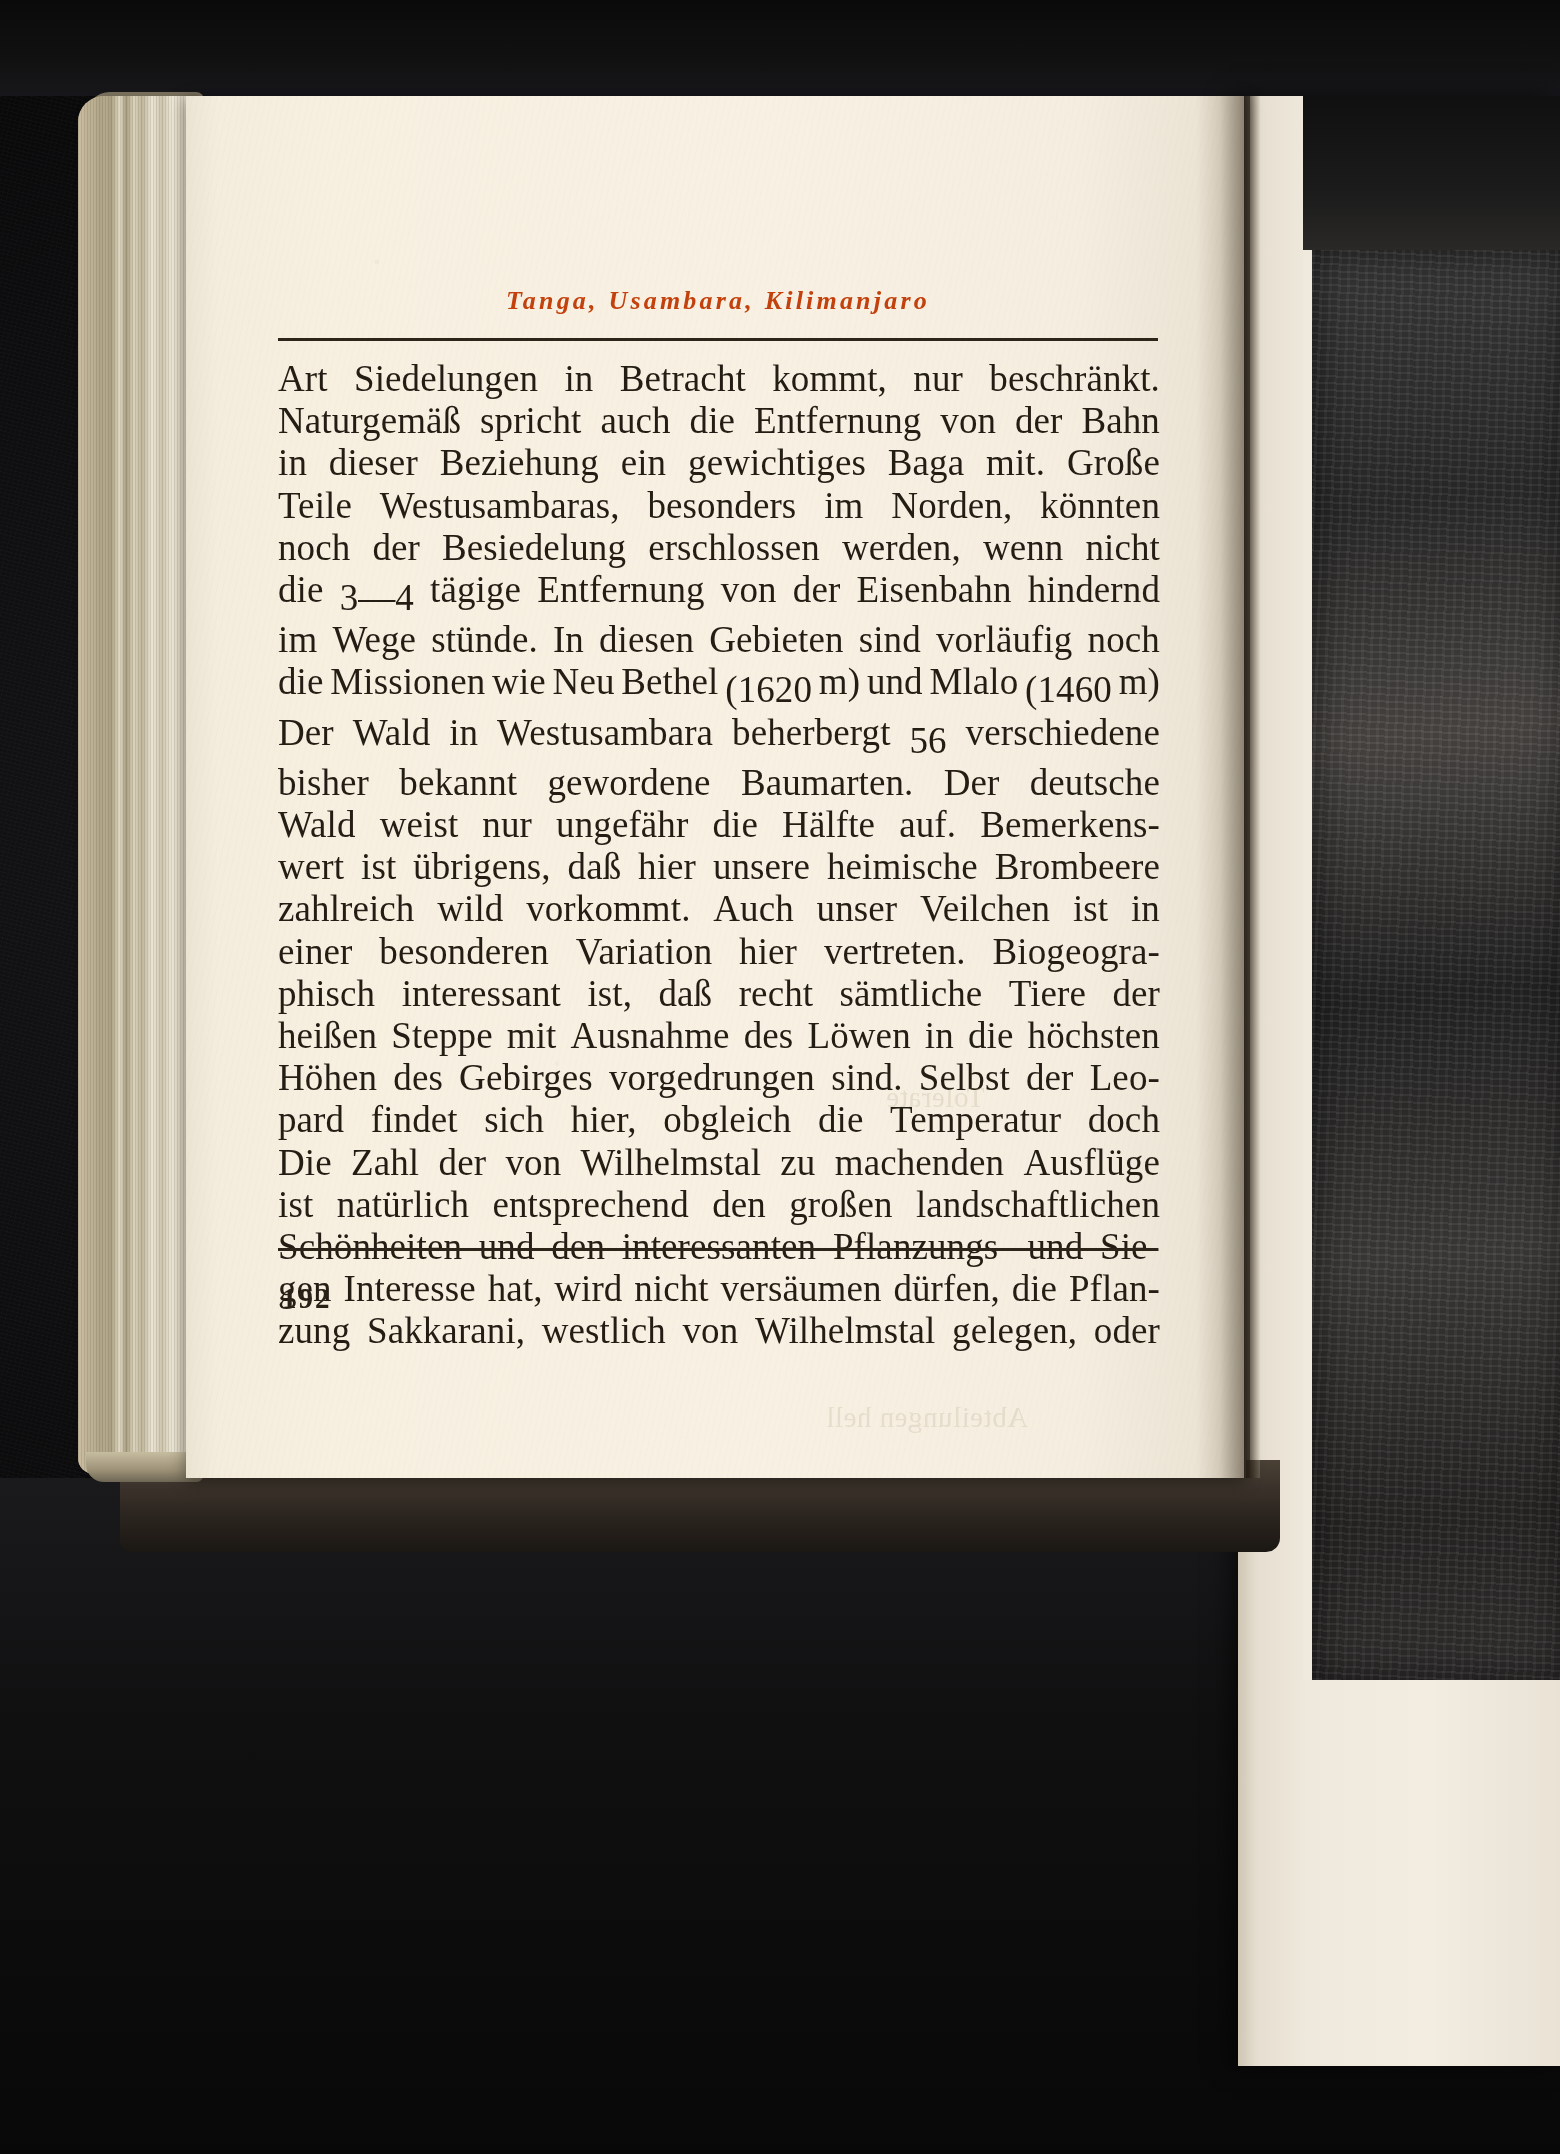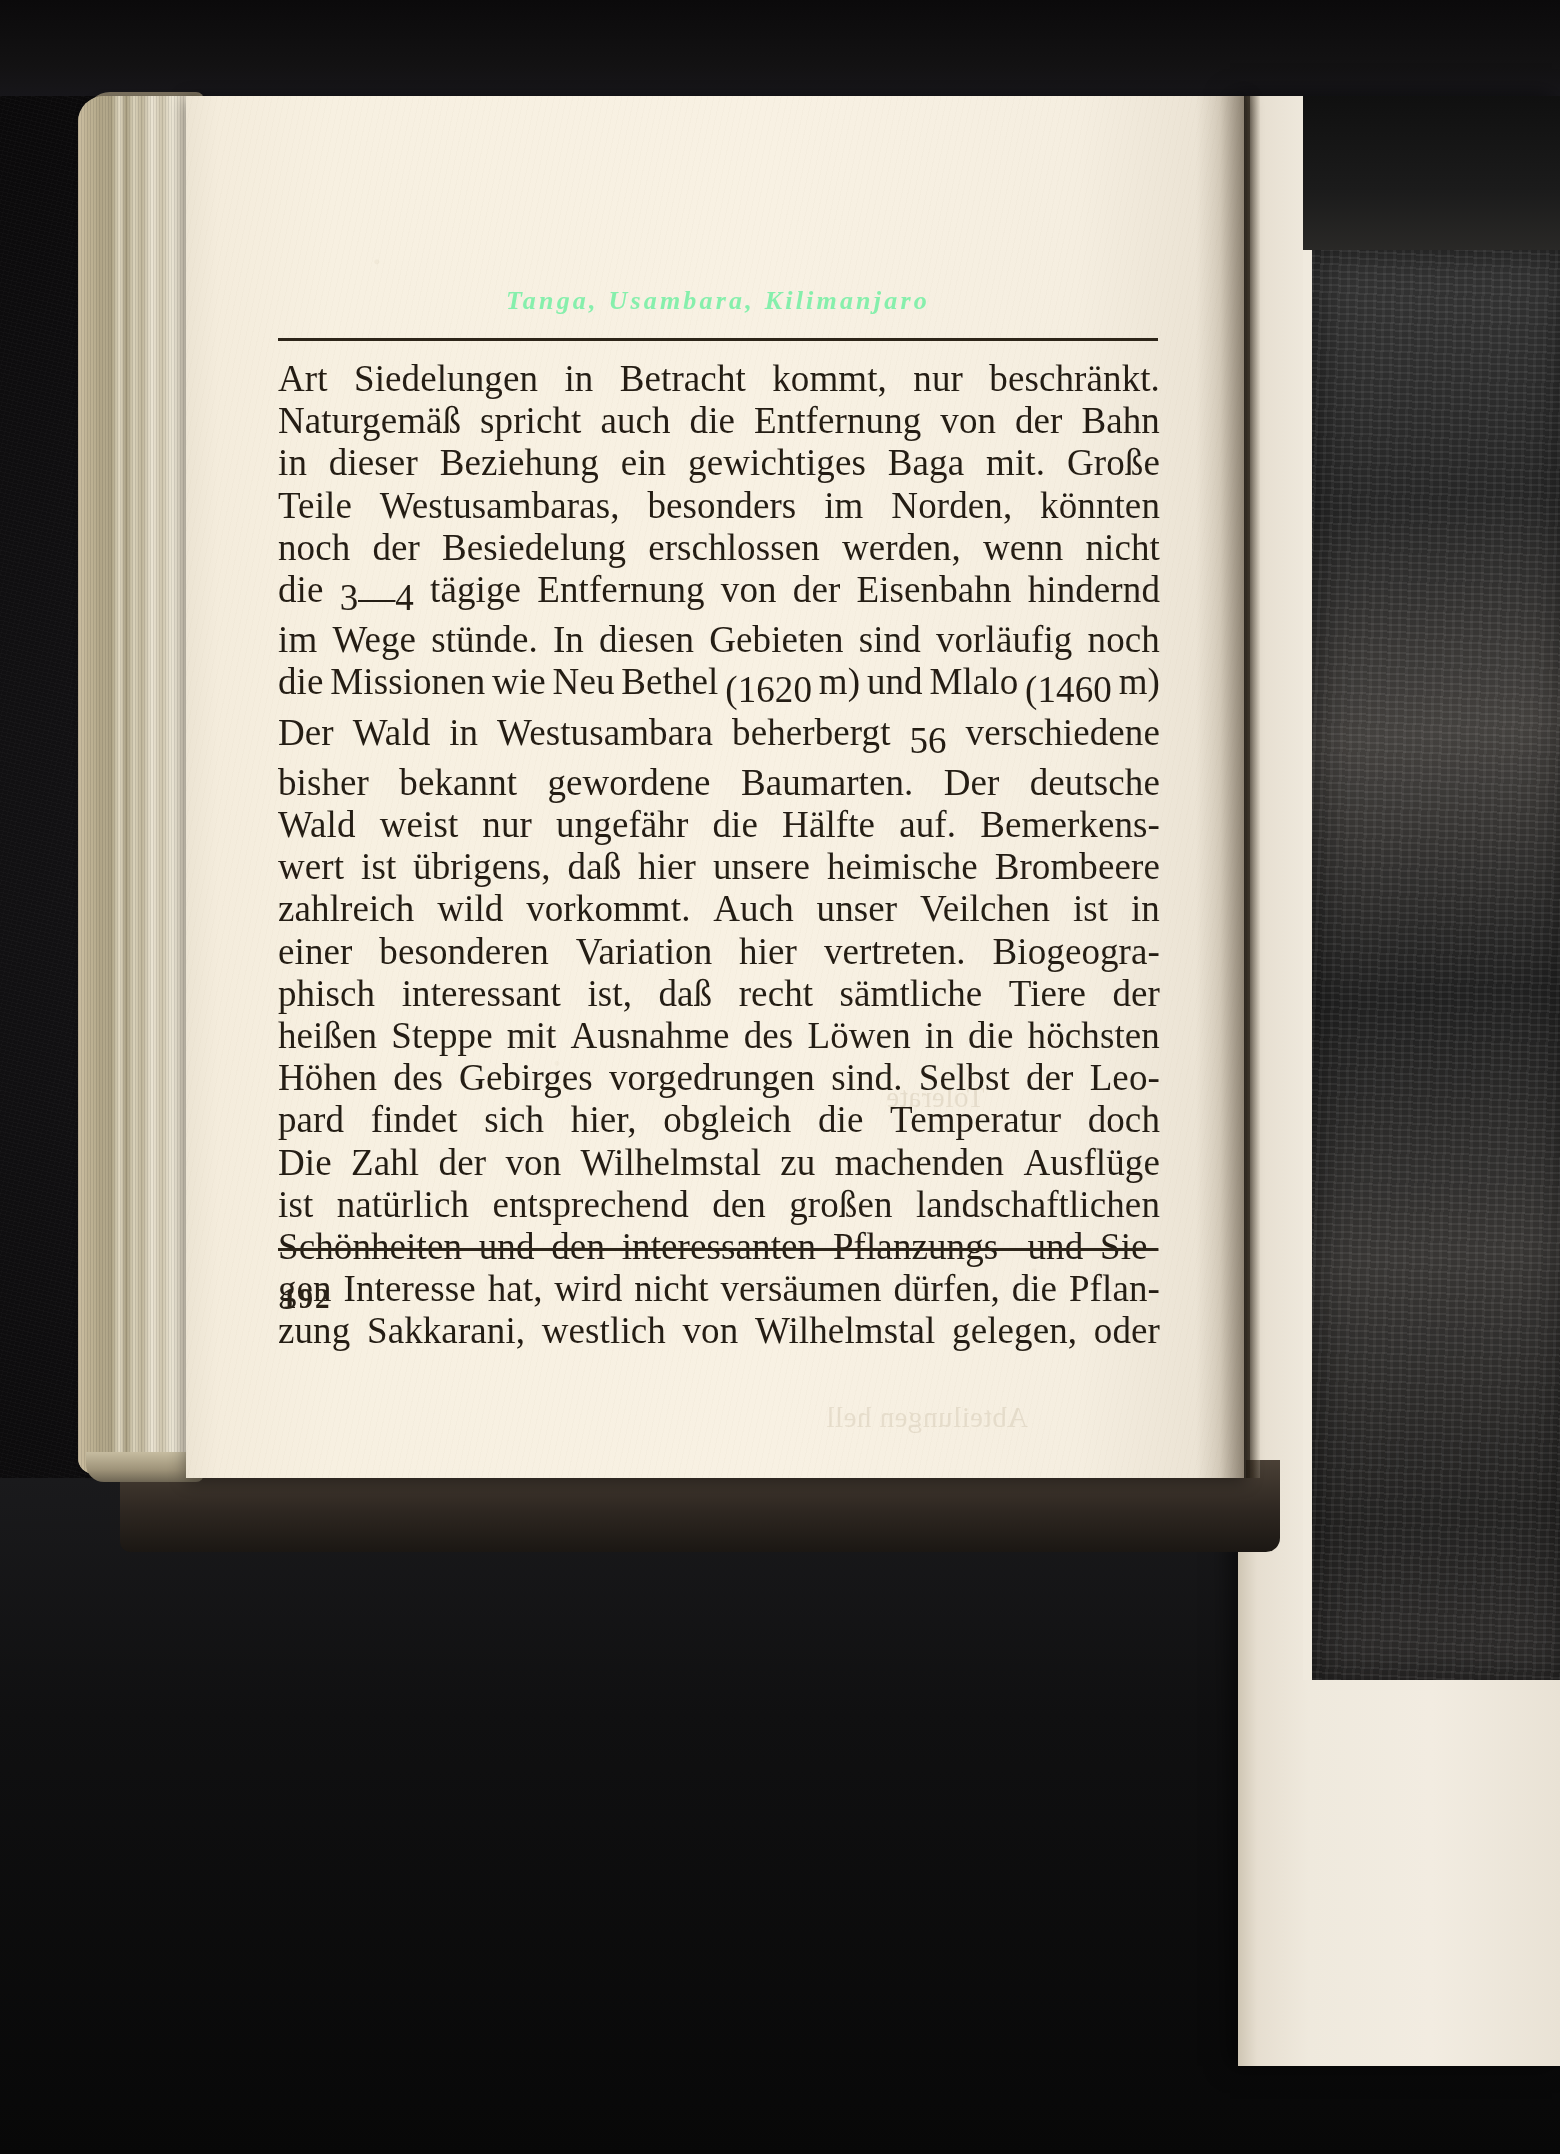--- a/index.html
+++ b/index.html
@@ -147,21 +147,21 @@
 
   .running-head {
     position: absolute;
     left: 96px; top: 190px;
     width: 872px;
     text-align: center;
     font-style: italic;
     font-weight: 700;
     font-size: 26px;
     letter-spacing: 3.2px;
-    color: #86efac;
+    color: #c2410c;
     white-space: nowrap;
   }
   .rule {
     position: absolute;
     left: 92px;
     width: 880px;
     height: 3px;
     background: #2d2519;
   }
   #rule-top  { top: 242px; }

